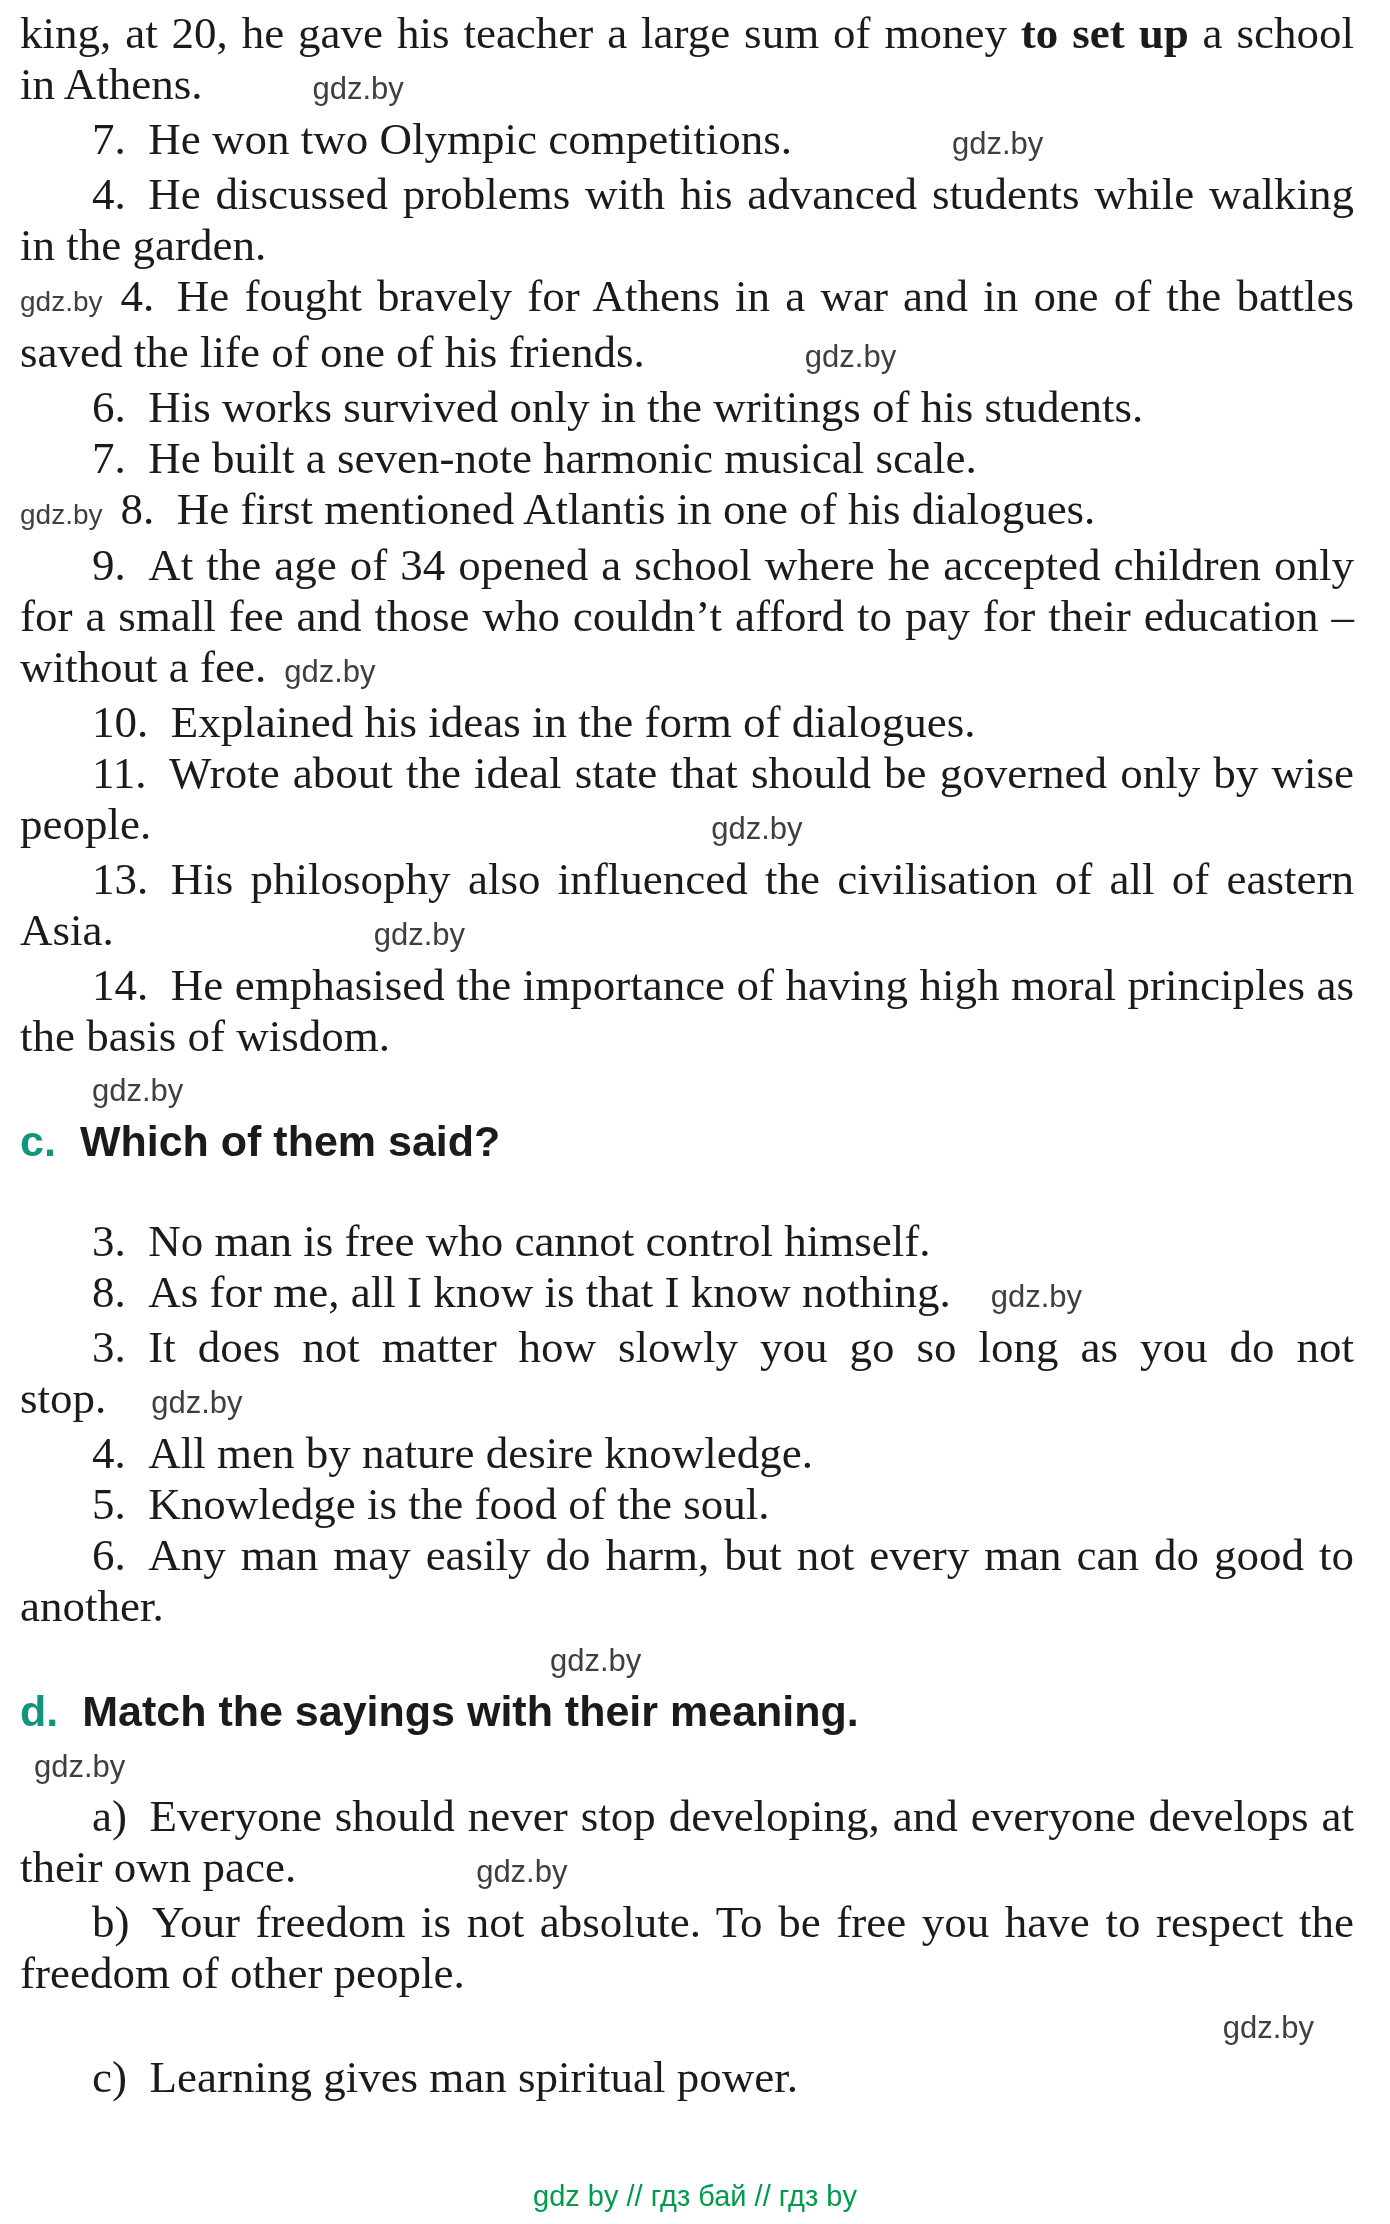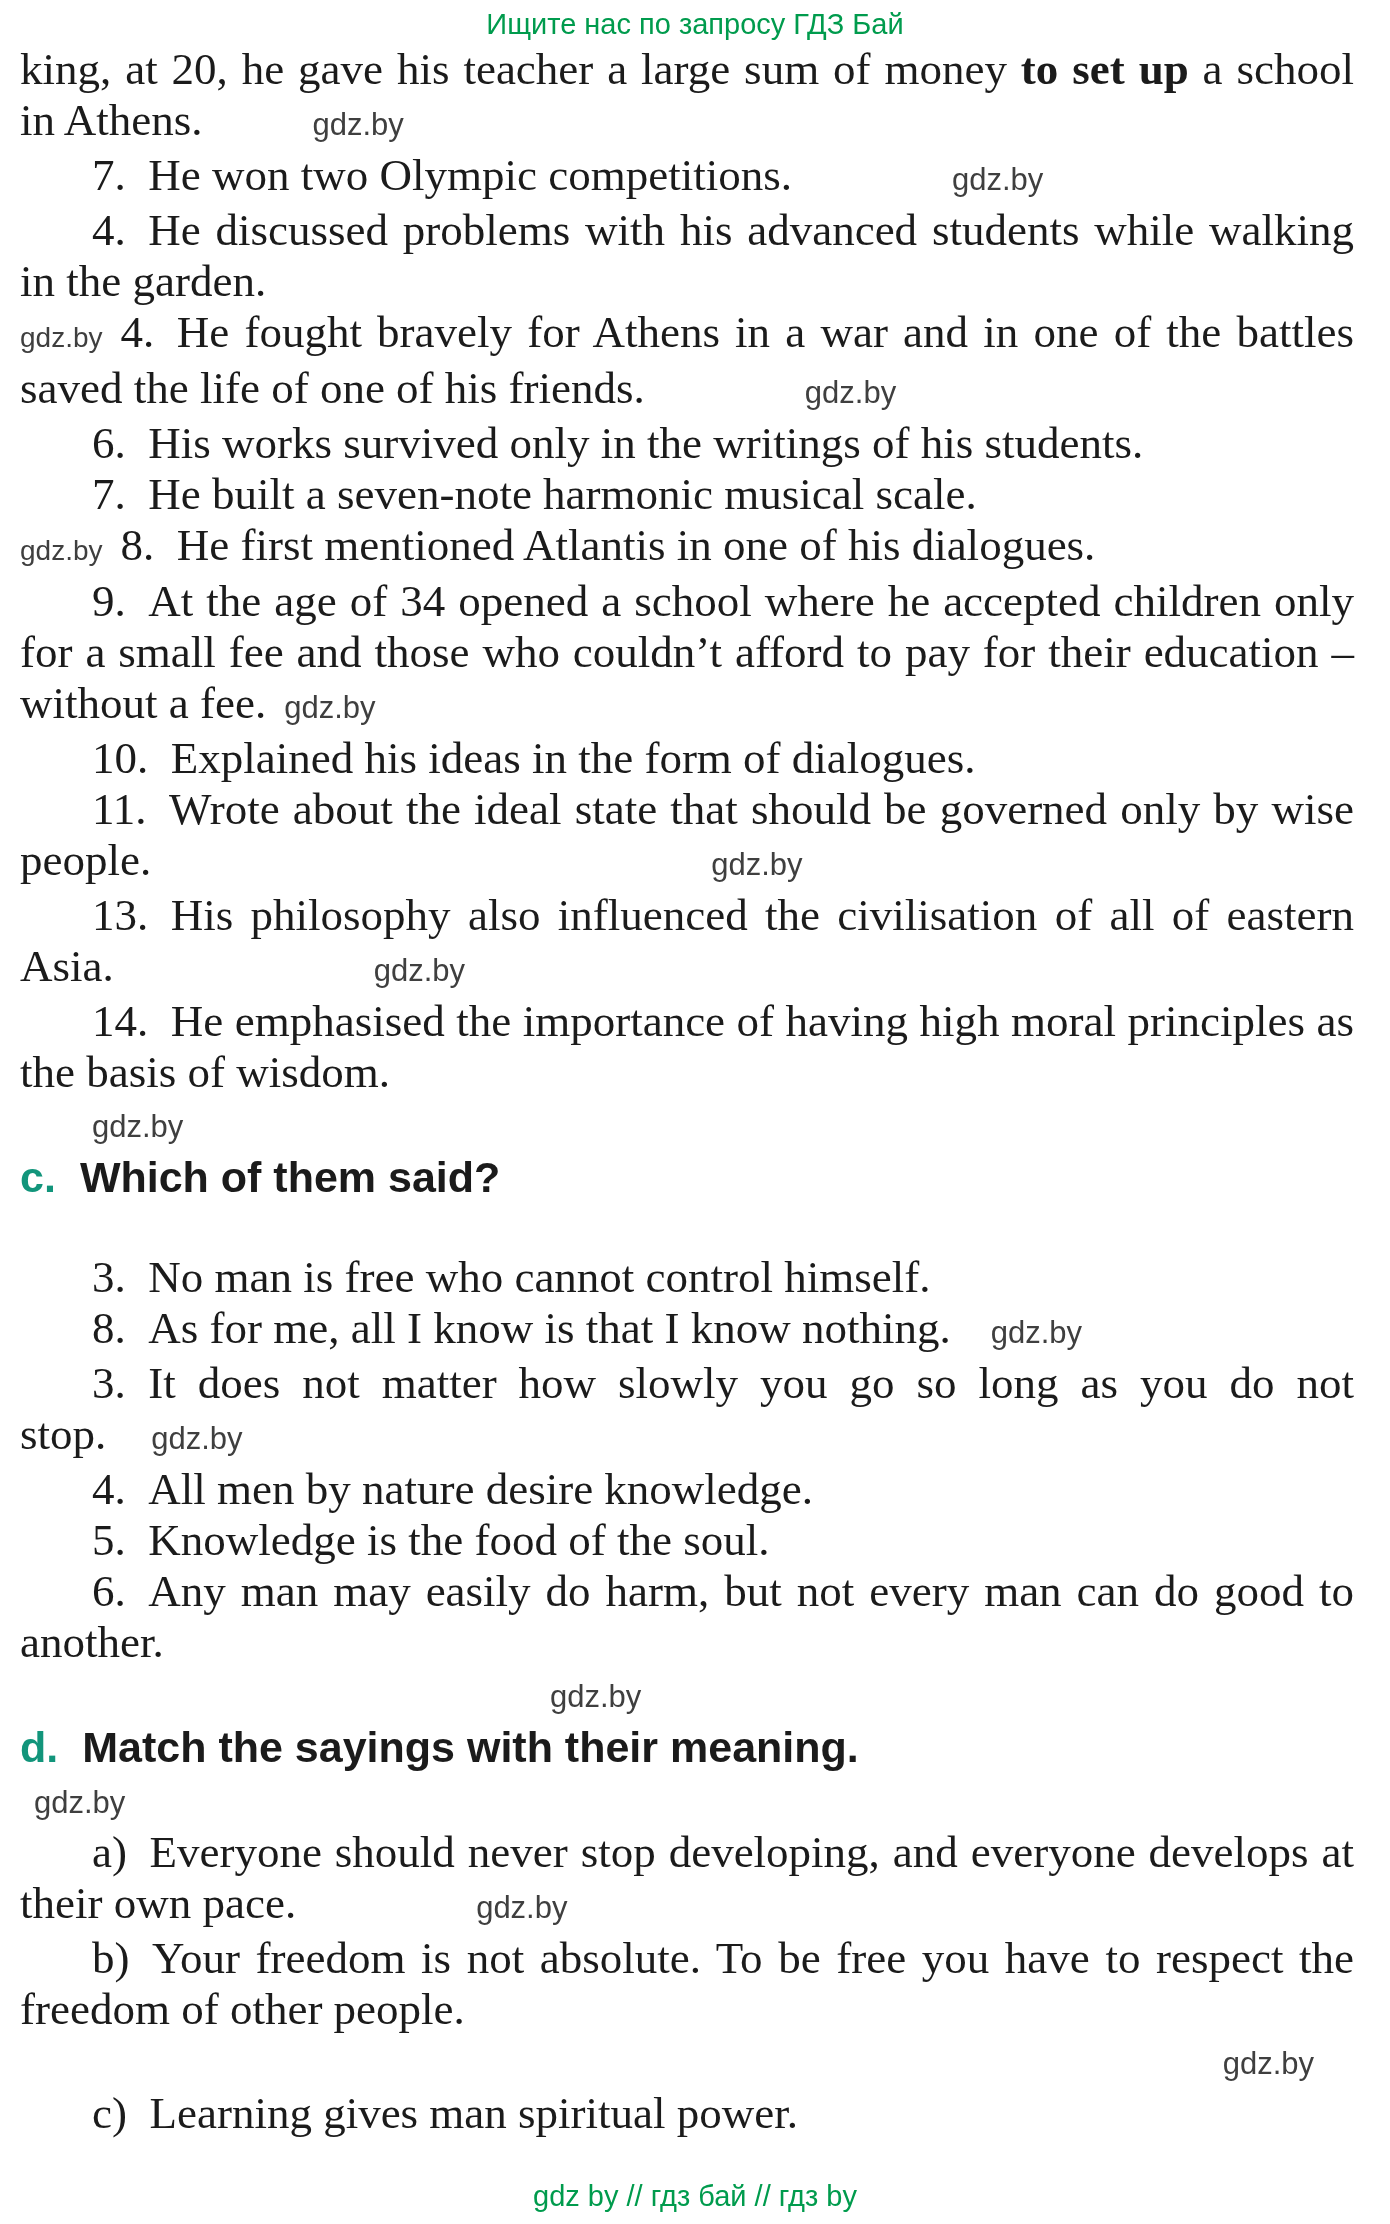--- a/index.html
+++ b/index.html
@@ -49,21 +49,20 @@
   }
   .sec-label { color:#12957b; margin-right:24px; }
   .wm-line { line-height:48px; }
   .wm-line.right { text-align:right; }
   .gap { width:100%; }
 </style>
 </head>
 <body>
 
 <div class="page">
-  <div class="banner top">Ищите нас по запросу ГДЗ Бай</div>
 
   <div class="content">
       <p class="para"><span>king, at 20, he gave his teacher a large sum of money </span><span class="b">to set up</span><span> a school in Athens.</span><span class="wm" style="margin-left: 110px;">gdz.by</span></p>
       <p class="para indent"><span>7. He won two Olympic competitions.</span><span class="wm" style="margin-left: 160px;">gdz.by</span></p>
       <p class="para indent"><span>4. He discussed problems with his advanced students while walking in the garden.</span></p>
       <p class="para"><span class="wm small" style="margin-right: 18px;">gdz.by</span><span>4. He fought bravely for Athens in a war and in one of the battles saved the life of one of his friends.</span><span class="wm" style="margin-left: 160px;">gdz.by</span></p>
       <p class="para indent"><span>6. His works survived only in the writings of his students.</span></p>
       <p class="para indent"><span>7. He built a seven-note harmonic musical scale.</span></p>
       <p class="para"><span class="wm small" style="margin-right: 18px;">gdz.by</span><span>8. He first mentioned Atlantis in one of his dialogues.</span></p>
       <p class="para indent"><span>9. At the age of 34 opened a school where he accepted children only for a small fee and those who couldn’t afford to pay for their education – without a fee.</span><span class="wm" style="margin-left: 18px;">gdz.by</span></p>

